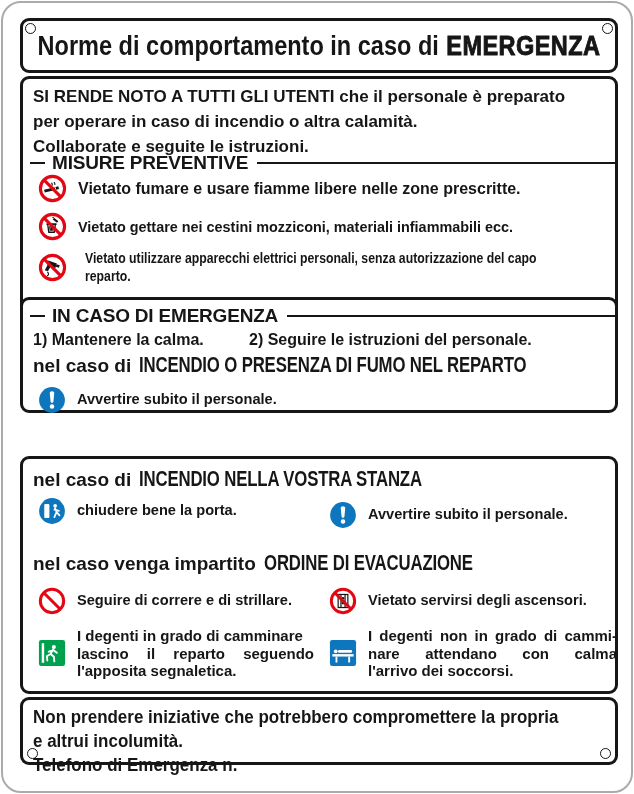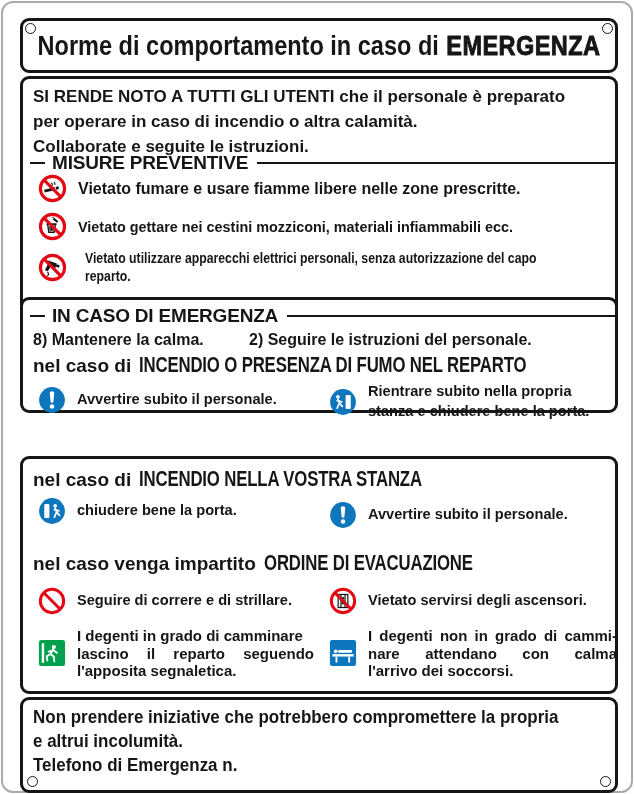--- a/index.html
+++ b/index.html
@@ -8,31 +8,31 @@
     --safe-green:#00a14e;
     --ink:#161616;
   }
   html,body{margin:0;padding:0;}
   body{
     width:634px;height:794px;position:relative;background:#ffffff;
     font-family:"Liberation Sans","DejaVu Sans",sans-serif;
     color:var(--ink);overflow:hidden;
   }
   .plate{
-    position:absolute;inset:1px;border:2px solid #ababab;border-radius:12px;background:#fff;
+    position:absolute;inset:1px;border:2px solid #ababab;border-radius:20px;background:#fff;
   }
   .box{
     position:absolute;left:17px;width:598px;box-sizing:border-box;
     border:3px solid var(--ink);border-radius:9px;background:#fff;
   }
   .title-box{top:15px;height:55px;}
   .box1{top:73px;height:268px;}
   .box2{top:294px;height:116px;}
   .box3{top:453px;height:238px;}
-  .box4{top:694px;height:96px;}
+  .box4{top:694px;height:68px;}
   .screw{
     position:absolute;width:11px;height:11px;border:1.7px solid var(--ink);
     border-radius:50%;background:#fff;box-sizing:border-box;
   }
   .screw.tl{left:2px;top:2px;}
   .screw.tr{right:2px;top:2px;}
   .screw.bl{left:4px;bottom:3px;}
   .screw.br{right:4px;bottom:3px;}
   .title{
     position:absolute;left:0;right:0;top:0;bottom:0;
@@ -143,49 +143,37 @@
         <div><span class="f145c2">reparto.</span></div>
       </div>
     </div>
   </div>
 
   <div class="box box2">
     <div class="legend" style="top:5px;">
       <span>IN CASO DI EMERGENZA</span>
     </div>
     <div class="rules" style="top:31px;">
-      <span class="r1">8) Mantenere la calma.</span>
+      <span class="r1">1) Mantenere la calma.</span>
       <span class="r2">2) Seguire le istruzioni del personale.</span>
     </div>
     <div class="case-heading" style="top:53px;">
       <span class="pre">nel caso di</span>
       <span class="caps">INCENDIO O PRESENZA DI FUMO NEL REPARTO</span>
     </div>
 
     <div class="row" style="left:15px;top:86px;">
       <svg class="ic" width="28" height="28" viewBox="0 0 30 30">
         <circle cx="15" cy="15" r="13.8" fill="var(--mandatory-blue)"></circle>
         <path d="M15 5.6 c1.6 0 2.5 .9 2.4 2.3 l-.85 8.4 c-.1 1 -.7 1.7 -1.55 1.7 s-1.45 -.7 -1.55 -1.7 l-.85 -8.4 c-.1 -1.4 .8 -2.3 2.4 -2.3 z" fill="#fff"></path>
         <circle cx="15" cy="21.9" r="2.4" fill="#fff"></circle>
       </svg>
       <div class="col">Avvertire subito il personale.</div>
     </div>
 
-    <div class="row" style="left:306px;top:82px;">
-      <svg class="ic" width="28" height="28" viewBox="0 0 30 30">
-        <circle cx="15" cy="15" r="13.8" fill="var(--mandatory-blue)"></circle>
-        <rect x="17.8" y="7.6" width="5.5" height="14.8" rx="1" fill="#fff"></rect>
-        <circle cx="9.6" cy="9.4" r="2" fill="#fff"></circle>
-        <path d="M9.4 12 l1.7 4.1 -2.3 5.4 M11.1 16.1 l3.1 3.5 M8.8 13.5 l4.8 1.3" stroke="#fff" stroke-width="1.9" fill="none" stroke-linecap="round"></path>
-      </svg>
-      <div class="col">
-        <div>Rientrare subito nella propria</div>
-        <div>stanza e chiudere bene la porta.</div>
-      </div>
-    </div>
   </div>
 
   <div class="box box3">
     <div class="case-heading" style="top:8px;">
       <span class="pre">nel caso di</span>
       <span class="caps">INCENDIO NELLA VOSTRA STANZA</span>
     </div>
 
     <div class="row" style="left:15px;top:38px;">
       <svg class="ic" width="28" height="28" viewBox="0 0 30 30">

